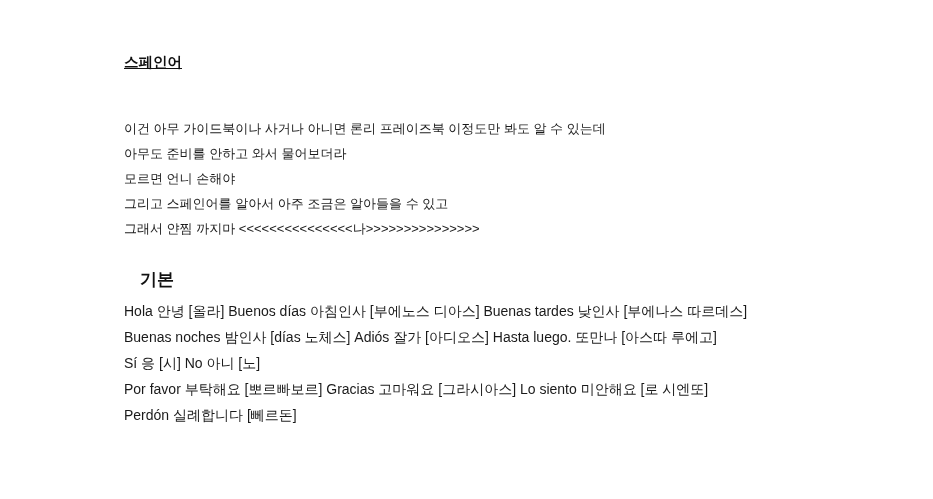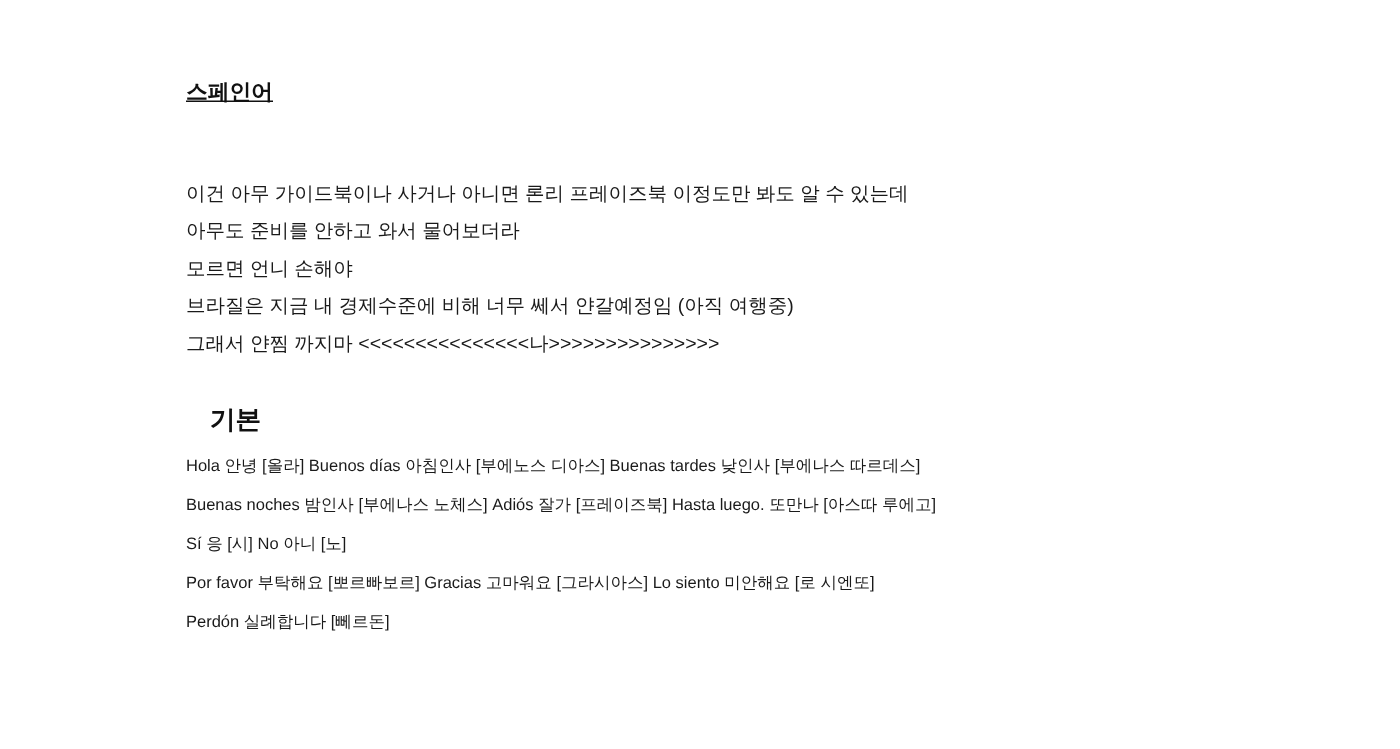--- a/index.html
+++ b/index.html
@@ -48,47 +48,47 @@
     height: 26px;
   }
   .para-line {
     font-size: 13px;
     line-height: 25px;
     color: #1a1a1a;
     white-space: pre-wrap;
     margin: 0;
   }
   .phrase-line {
-    font-size: 11px;
+    font-size: 14px;
     line-height: 26px;
     color: #1a1a1a;
     white-space: pre-wrap;
     margin: 0;
   }
 </style>
 </head>
 <body>
 
 <div class="page">
   <div class="content">
 
     <h1 class="section-title">스페인어</h1>
 
     <div class="spacer-lg"></div>
 
     <p class="para-line">이건 아무 가이드북이나 사거나 아니면 론리 프레이즈북 이정도만 봐도 알 수 있는데</p>
     <p class="para-line">아무도 준비를 안하고 와서 물어보더라</p>
     <p class="para-line">모르면 언니 손해야</p>
-    <p class="para-line">브라질은 지금 내 경제수준에 비해 너무 쎄서 얀갈예정임 (아직 여행중)</p>
+    <p class="para-line">그리고 스페인어를 알아서 아주 조금은 알아들을 수 있고</p>
     <p class="para-line">그래서 얀찜 까지마 &lt;&lt;&lt;&lt;&lt;&lt;&lt;&lt;&lt;&lt;&lt;&lt;&lt;&lt;&lt;나&gt;&gt;&gt;&gt;&gt;&gt;&gt;&gt;&gt;&gt;&gt;&gt;&gt;&gt;&gt;</p>
 
     <div class="spacer-md"></div>
 
     <h2 class="sub-title">기본</h2>
 
     <p class="phrase-line">Hola 안녕 [올라] Buenos días 아침인사 [부에노스 디아스] Buenas tardes 낮인사 [부에나스 따르데스]</p>
-    <p class="phrase-line">Buenas noches 밤인사 [부에나스 노체스] Adiós 잘가 [프레이즈북] Hasta luego. 또만나 [아스따 루에고]</p>
+    <p class="phrase-line">Buenas noches 밤인사 [días 노체스] Adiós 잘가 [아디오스] Hasta luego. 또만나 [아스따 루에고]</p>
     <p class="phrase-line">Sí 응 [시] No 아니 [노]</p>
     <p class="phrase-line">Por favor 부탁해요 [뽀르빠보르] Gracias 고마워요 [그라시아스] Lo siento 미안해요 [로 시엔또]</p>
     <p class="phrase-line">Perdón 실례합니다 [뻬르돈]</p>
 
   </div>
 </div>
 
 </body></html>

